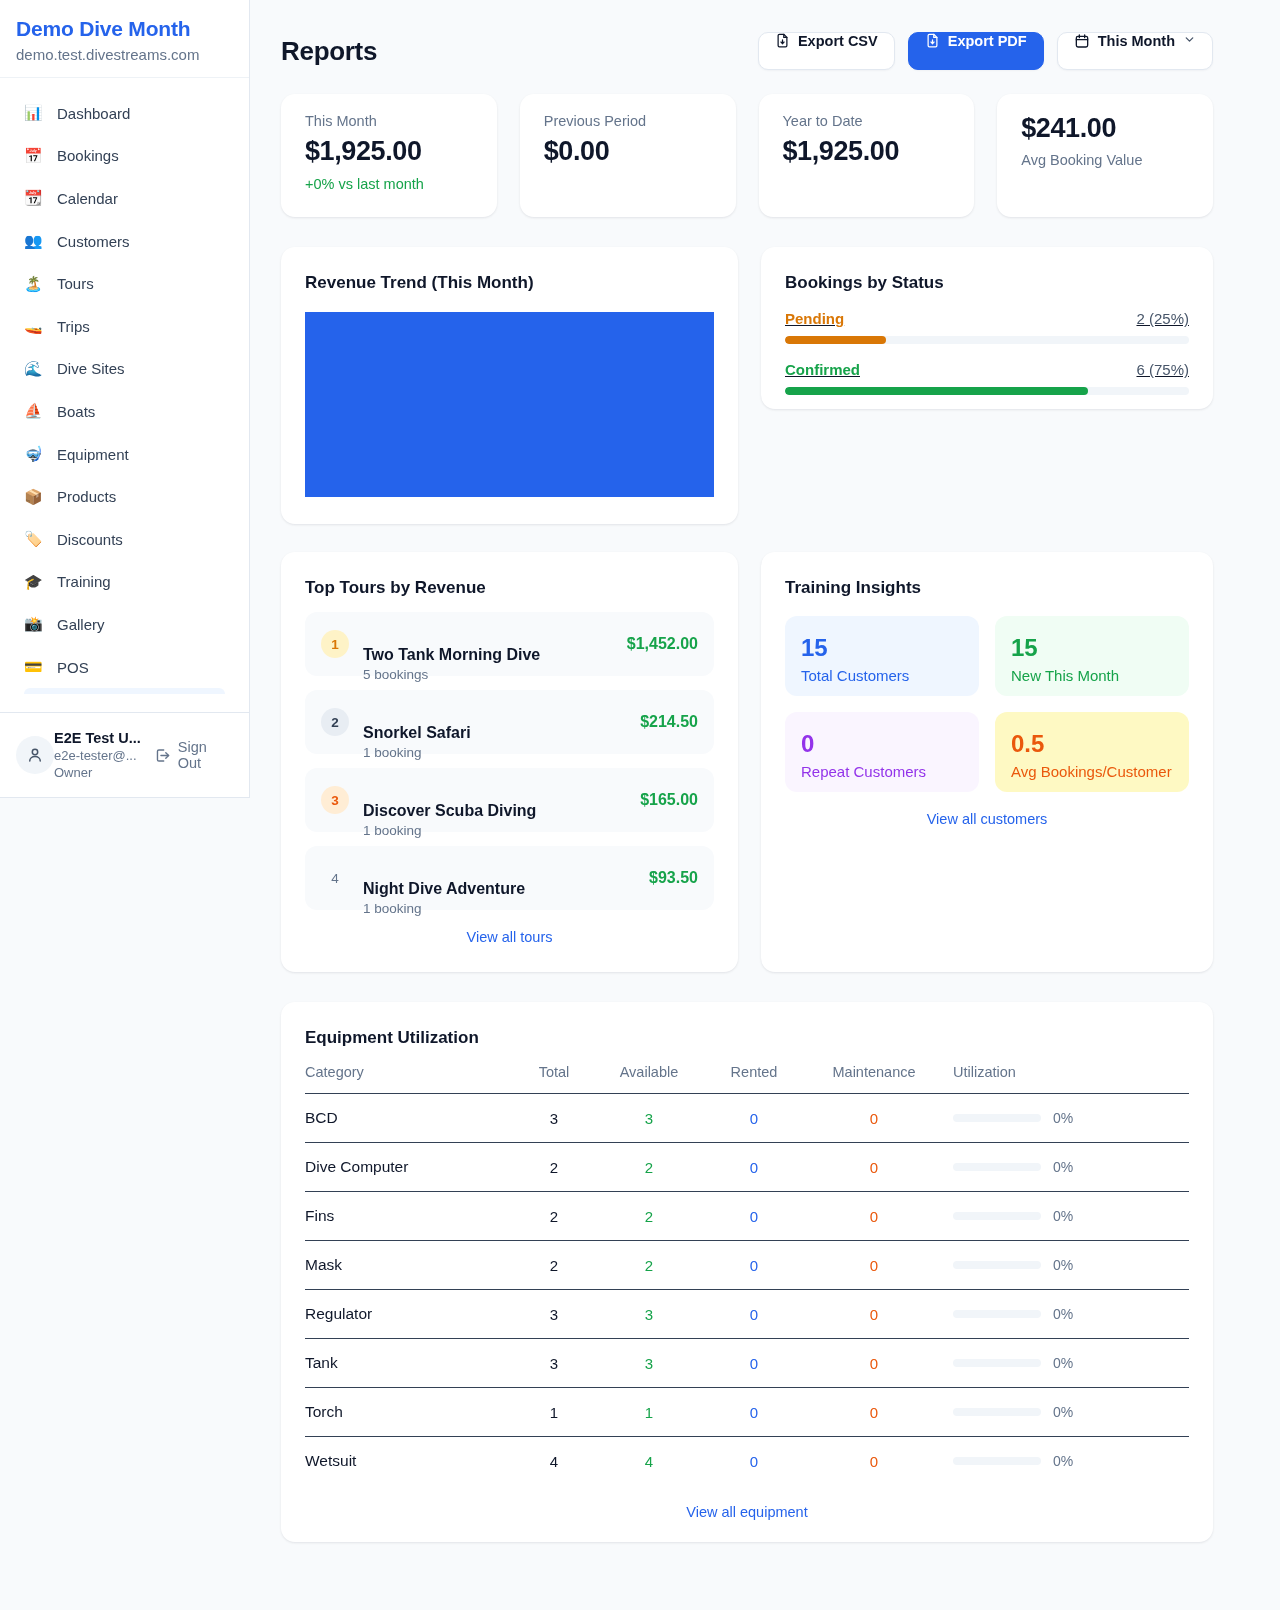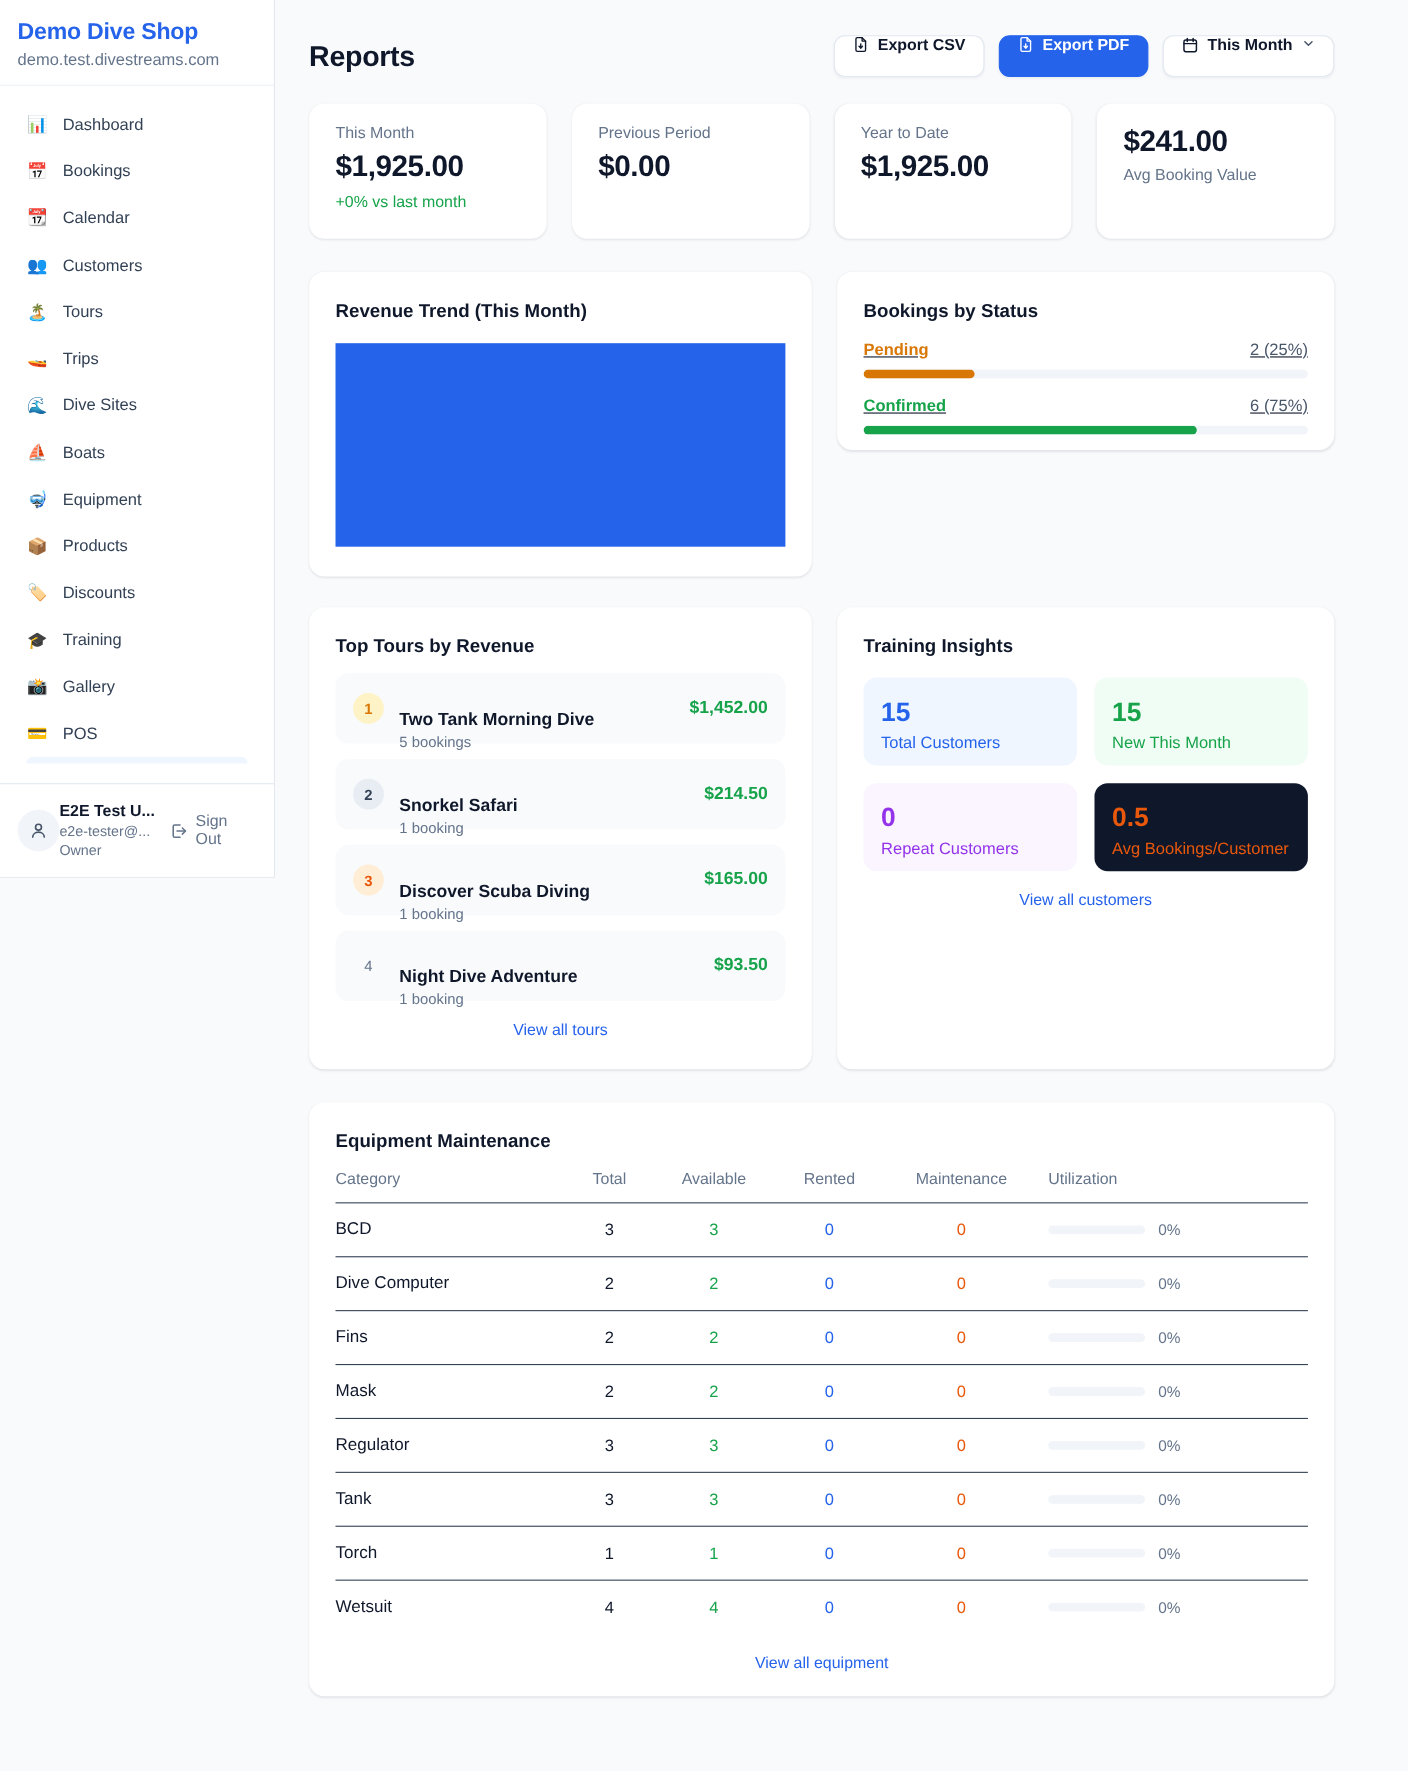--- a/index.html
+++ b/index.html
@@ -104,21 +104,21 @@
   .tour-revenue { font-size:16px; font-weight:700; color:#16a34a; white-space:nowrap; }
   .view-link { display:block; text-align:center; color:#2563eb; font-size:14.5px; margin-top:19px; cursor:pointer; text-decoration:none; }
   .insights-card { padding:26px 24px; height:420px; }
   .tiles { margin-top:18px; display:grid; grid-template-columns:1fr 1fr; gap:16px; }
   .tile { border-radius:12px; padding:18px 16px; height:80px; }
   .tile-value { font-size:24px; font-weight:700; }
   .tile-label { font-size:15px; margin-top:5px; }
   .tile-blue   { background:#eff6ff; } .tile-blue .tile-value, .tile-blue .tile-label { color:#2563eb; }
   .tile-green  { background:#f0fdf4; } .tile-green .tile-value, .tile-green .tile-label { color:#16a34a; }
   .tile-purple { background:#faf5ff; } .tile-purple .tile-value, .tile-purple .tile-label { color:#9333ea; }
-  .tile-orange { background:#0f172a; } .tile-orange .tile-value, .tile-orange .tile-label { color:#ea580c; }
+  .tile-orange { background:#fef9c3; } .tile-orange .tile-value, .tile-orange .tile-label { color:#ea580c; }
   
   .equipment-card { margin-top:30px; padding:26px 24px 22px; min-height:533px; }
   .eq-grid { display:grid; grid-template-columns:1fr 90px 100px 110px 130px 250px; align-items:center; }
   .eq-head { margin-top:16px; padding-bottom:13px; border-bottom:1px solid #334155; color:#64748b; font-size:14.5px; }
   .eq-head > div:nth-child(n+2):nth-child(-n+5) { text-align:center; }
   .eq-head > div:last-child { padding-left:14px; }
   .eq-row { padding:15px 0; border-bottom:1px solid #334155; font-size:15px; }
   .eq-row:last-of-type { border-bottom:none; }
   .eq-cat { font-size:15.5px; font-weight:400; color:#0f172a; }
   .eq-num { text-align:center; }
@@ -130,21 +130,21 @@
   .eq-track { width:88px; height:8px; background:#f1f5f9; border-radius:99px; overflow:hidden; }
   .eq-fill { height:100%; background:#2563eb; border-radius:99px; }
   .eq-pct { color:#64748b; font-size:14px; }
   .icon-svg { display:block; }
 </style>
 </head>
 <body>
 
 <aside class="sidebar">
   <div class="brand">
-    <div class="brand-name">Demo Dive Shop</div>
+    <div class="brand-name">Demo Dive Month</div>
     <div class="brand-domain">demo.test.divestreams.com</div>
   </div>
   <nav class="nav">
     <div class="nav-item">
         <span class="nav-icon">📊</span>
         <span>Dashboard</span>
       </div>
     <div class="nav-item">
         <span class="nav-icon">📅</span>
         <span>Bookings</span>
@@ -367,21 +367,21 @@
         <div class="tile tile-orange">
           <div class="tile-value">0.5</div>
           <div class="tile-label">Avg Bookings/Customer</div>
         </div>
       </div>
       <a class="view-link">View all customers</a>
     </div>
   </div>
 
   <div class="card equipment-card">
-    <div class="section-title">Equipment Maintenance</div>
+    <div class="section-title">Equipment Utilization</div>
     <div class="eq-grid eq-head">
       <div>Category</div>
       <div>Total</div>
       <div>Available</div>
       <div>Rented</div>
       <div>Maintenance</div>
       <div>Utilization</div>
     </div>
 
     <div class="eq-grid eq-row">

